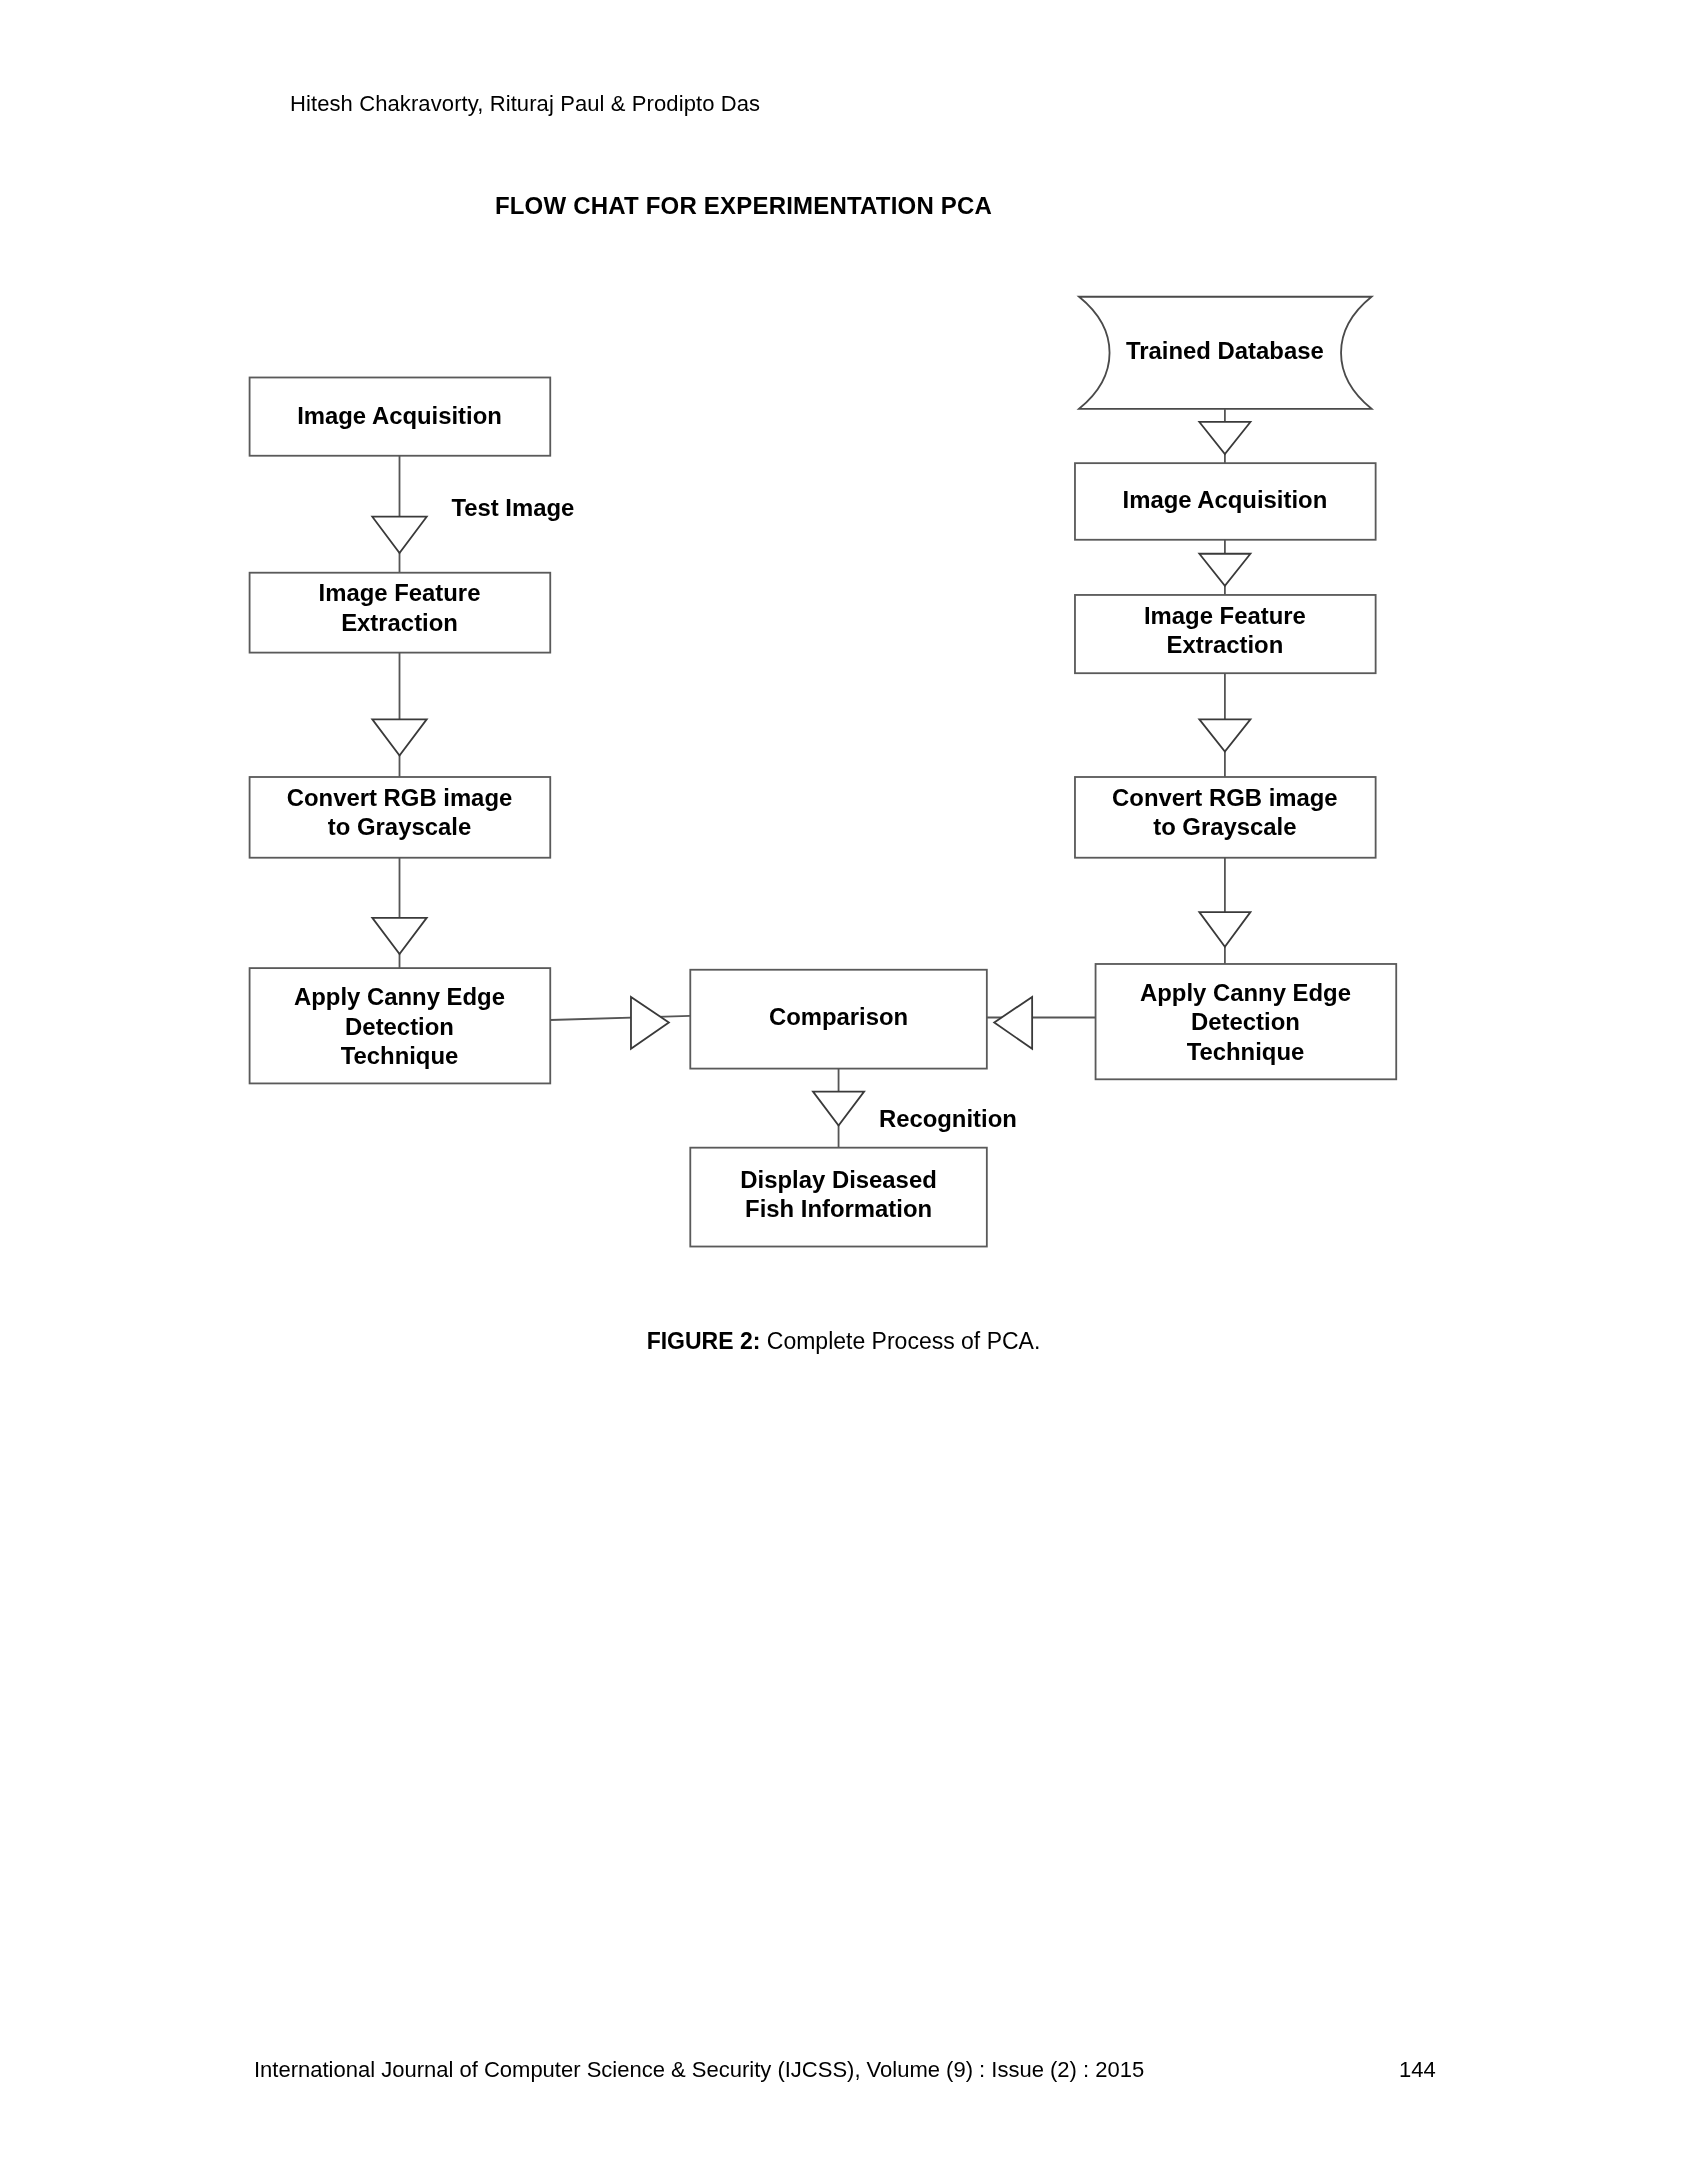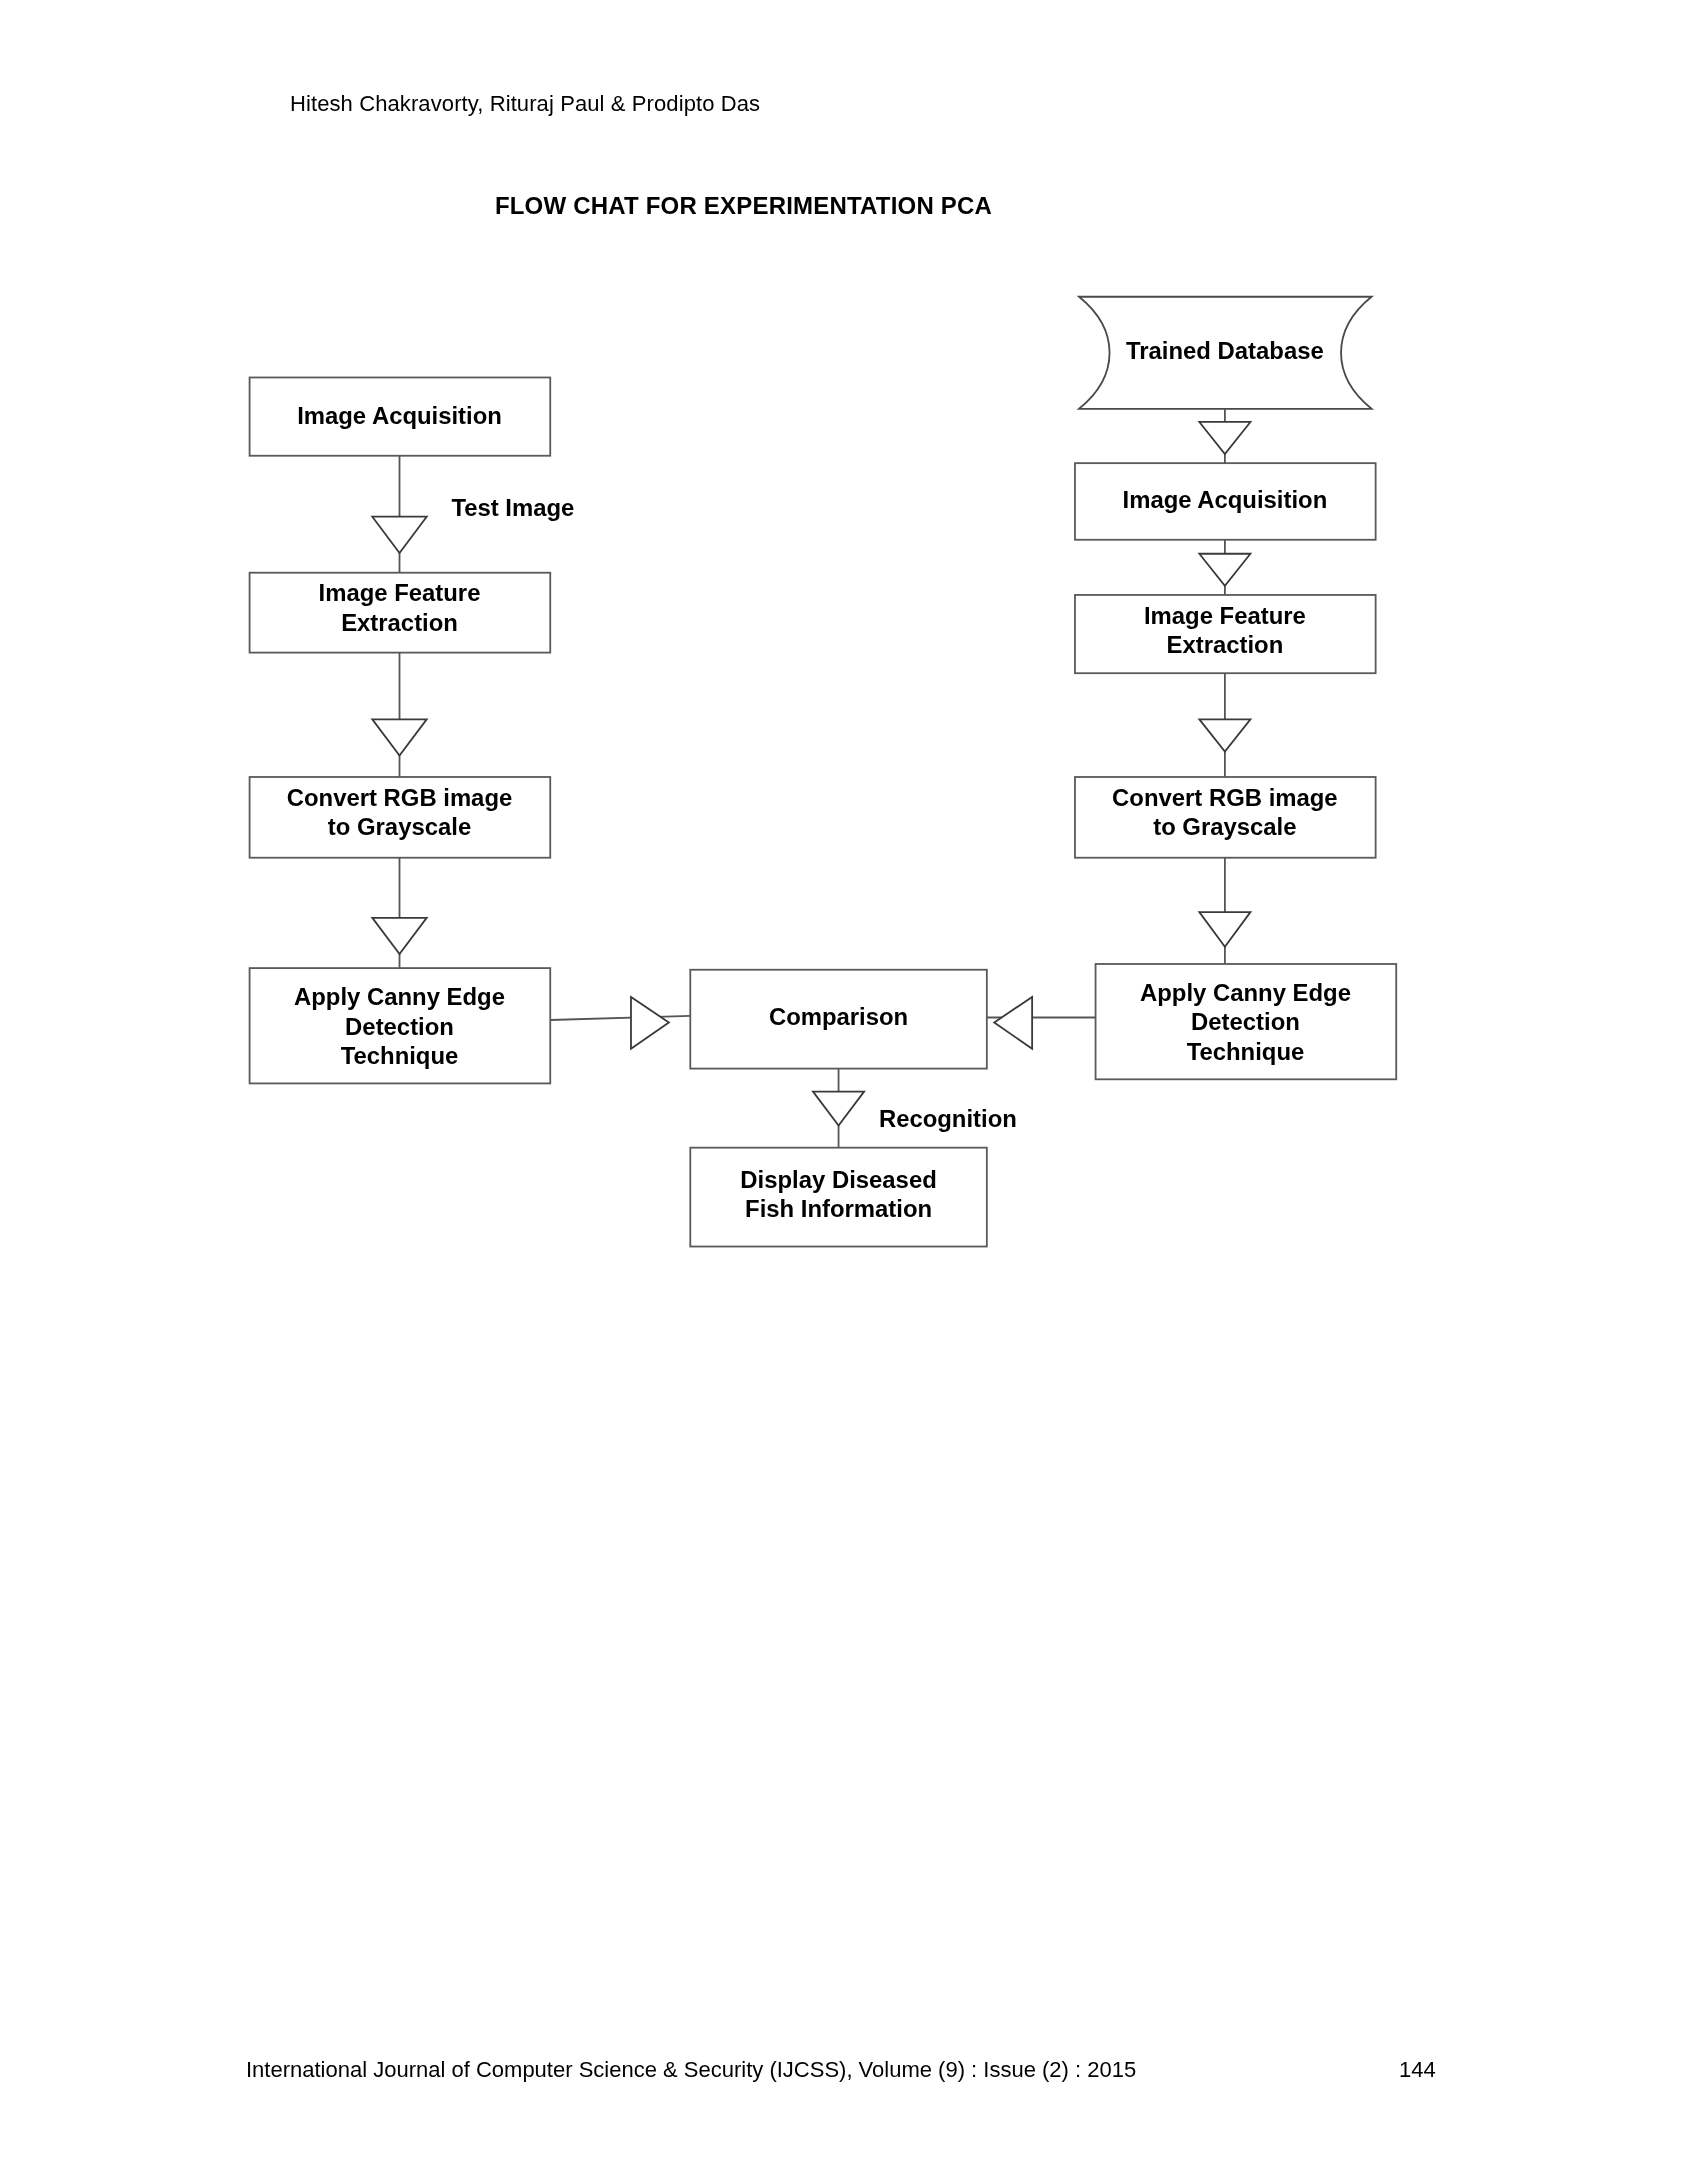--- a/index.html
+++ b/index.html
@@ -112,21 +112,21 @@
 
   
   .footer {
     position: absolute;
     left: 246px;
     top: 2057px;
     width: 1203px;
     font-size: 22px;
     white-space: nowrap;
   }
-  .footer-left { position: absolute; left: 0; top: 0; }
+  .footer-left { position: absolute; left: 8px; top: 0; }
   .footer-right { position: absolute; left: 1153px; top: 0; }
 </style>
 </head>
 <body>
 
 <div class="page">
 
   <div class="running-head">Hitesh Chakravorty, Rituraj Paul &amp; Prodipto Das</div>
 
   <div class="figure-title">FLOW CHAT FOR EXPERIMENTATION PCA</div>
@@ -246,20 +246,23 @@
 
       <g>
         <rect class="box-rect" x="838" y="1063" width="360" height="120"></rect>
         <text class="box-label" x="1018" y="1104">Display Diseased</text>
         <text class="box-label" x="1018" y="1140">Fish Information</text>
       </g>
 
     </svg>
   </div>
 
+  <div class="caption">
+    <span class="cap-strong">FIGURE 2:</span><span class="cap-rest"> Complete Process of PCA.</span>
+  </div>
 
   <div class="footer">
     <span class="footer-left">International Journal of Computer Science &amp; Security (IJCSS), Volume (9) : Issue (2) : 2015</span>
     <span class="footer-right">144</span>
   </div>
 
 </div>
 
 
 </body></html>

